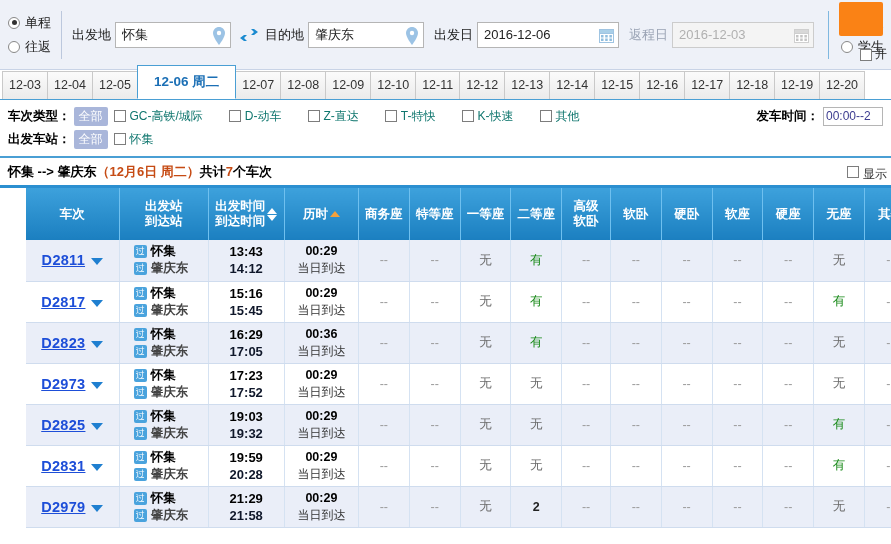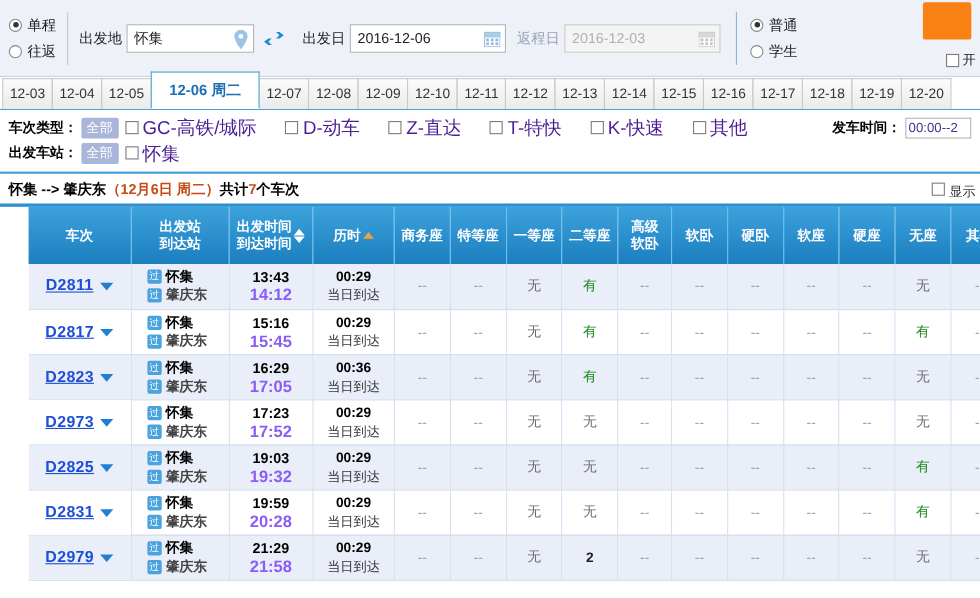--- a/index.html
+++ b/index.html
@@ -101,21 +101,21 @@
 
   
   .filters { padding: 6px 8px 4px 8px; border-bottom: 2px solid #4a9fd4; }
   .frow { display: flex; align-items: center; height: 20px; margin-bottom: 3px; position: relative; }
   .flabel { font-size: 12.5px; font-weight: bold; color: #000; white-space: nowrap; }
   .allbtn {
     background: #a9b6da; color: #fff; font-size: 12px;
     padding: 1px 5px; margin: 0 6px 0 3px; border-radius: 2px;
     cursor: pointer; white-space: nowrap;
   }
-  .fcheck { display: flex; align-items: center; gap: 4px; font-size: 17px; color: #4c1d95; white-space: nowrap; }
+  .fcheck { display: flex; align-items: center; gap: 4px; font-size: 12px; color: #0f766e; white-space: nowrap; }
   .deptime { position: absolute; right: 0; display: flex; align-items: center; gap: 4px; }
   .deptime .flabel { font-weight: bold; }
   .timebox {
     width: 60px; height: 19px; border: 1px solid #b5b5b5; background: #fff;
     font-size: 12px; color: #3b3b8f; padding: 0 2px; line-height: 17px;
     overflow: hidden; white-space: nowrap;
   }
 
   
   .summary {
@@ -170,21 +170,21 @@
   .strow { display: flex; align-items: center; gap: 4px; }
   .guo {
     display: inline-block; width: 13px; height: 13px; line-height: 13px;
     background: #4aa3dd; color: #fff; font-size: 9px; text-align: center;
     border-radius: 2px; flex: none; font-weight: normal;
   }
   .st-from { font-weight: bold; color: #000; font-size: 12.5px; }
   .st-to { font-weight: bold; color: #444; font-size: 12.5px; }
   .times { line-height: 17px; }
   .t-dep { font-weight: bold; color: #000; font-size: 13px; }
-  .t-arr { font-weight: bold; color: #8b5cf6; font-size: 15px; }
+  .t-arr { font-weight: bold; color: #0f172a; font-size: 13px; }
   .dur { line-height: 17px; }
   .d-len { font-weight: bold; color: #000; font-size: 12.5px; }
   .d-day { color: #333; font-size: 12px; }
   .seat-dash { color: #9b9b9b; }
   .seat-none { color: #6b6b6b; }
   .seat-yes { color: #1a8a1a; }
   .seat-num { color: #222; font-weight: bold; }
 </style>
 </head>
 <body>
@@ -213,20 +213,30 @@
           <circle cx="7" cy="6" r="2.2" fill="#fff"></circle>
         </svg>
       </div>
     </div>
 
     <svg class="swap-icon" viewBox="0 0 18 14">
       <path d="M1 4h13l-3-3h3l4 3-4 3h-3l3-3H1z" fill="#1b8bd0"></path>
       <path d="M17 10H4l3 3H4l-4-3 4-3h3l-3 3h13z" fill="#1b8bd0"></path>
     </svg>
 
+    <div class="fieldgrp" style="margin-left:0">
+      <span class="fieldlabel">目的地</span>
+      <div class="inputbox w-station">
+        <input type="text" value="肇庆东" style="">
+        <svg class="pin-icon" viewBox="0 0 14 18">
+          <path d="M7 0C3.7 0 1 2.7 1 6c0 4.4 6 12 6 12s6-7.6 6-12c0-3.3-2.7-6-6-6z" fill="#9cc3e5"></path>
+          <circle cx="7" cy="6" r="2.2" fill="#fff"></circle>
+        </svg>
+      </div>
+    </div>
 
     <div class="fieldgrp">
       <span class="fieldlabel">出发日</span>
       <div class="inputbox w-date">
         <input type="text" value="2016-12-06" style="">
         <svg class="cal-icon" viewBox="0 0 15 15">
           <rect x="0.5" y="1.5" width="14" height="13" fill="#fff" stroke="#9fc4e2"></rect>
           <rect x="0.5" y="1.5" width="14" height="4" fill="#a9cfe8" stroke="#9fc4e2"></rect>
           <g fill="#8fbdde">
             <rect x="2" y="7" width="2.5" height="2.5"></rect>

